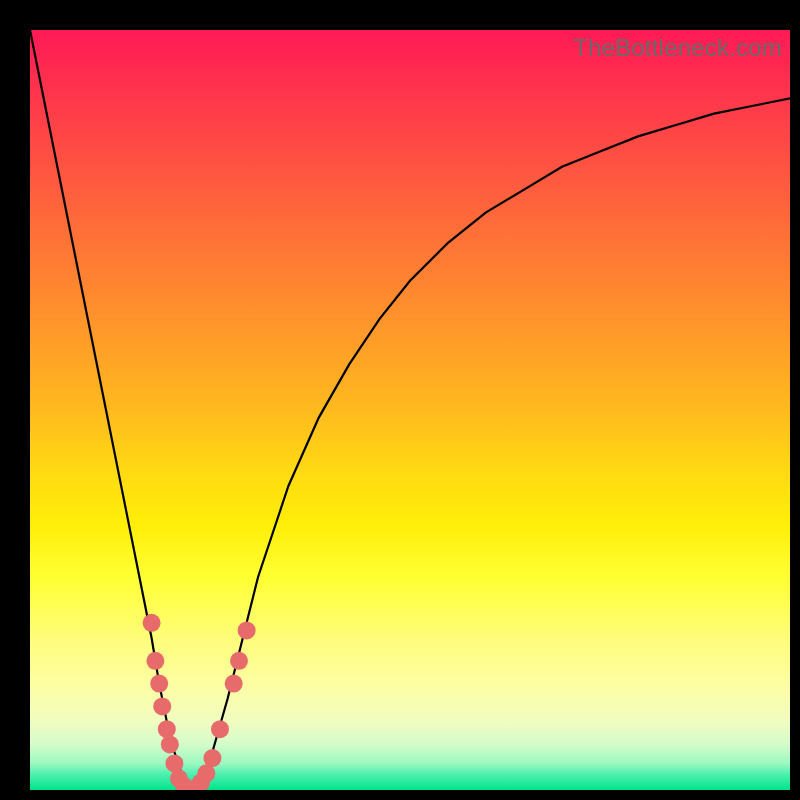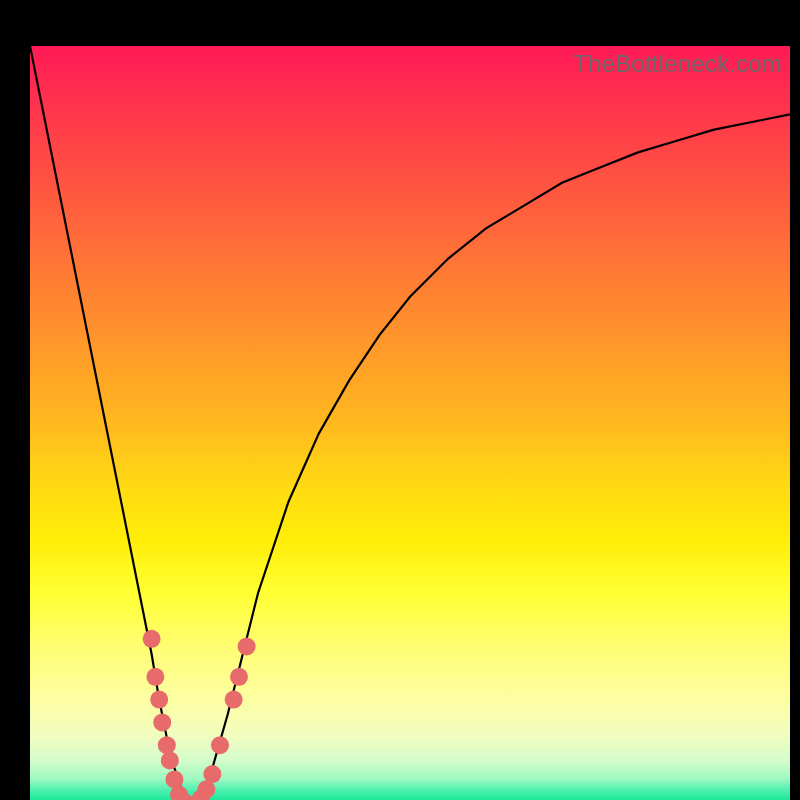--- a/index.html
+++ b/index.html
@@ -9,21 +9,20 @@
     height: 800px;
     overflow: hidden;
     background: #000;
     font-family: Arial, Helvetica, sans-serif;
   }
   .frame {
     position: relative;
     width: 800px;
     height: 684px;
     background: #000;
-    margin-top: 16px;
   }
   .plot-area {
     position: absolute;
     left: 30px;
     top: 30px;
     width: 760px;
     height: 760px;
     background: linear-gradient(
       to bottom,
       #ff1a55 0%,

